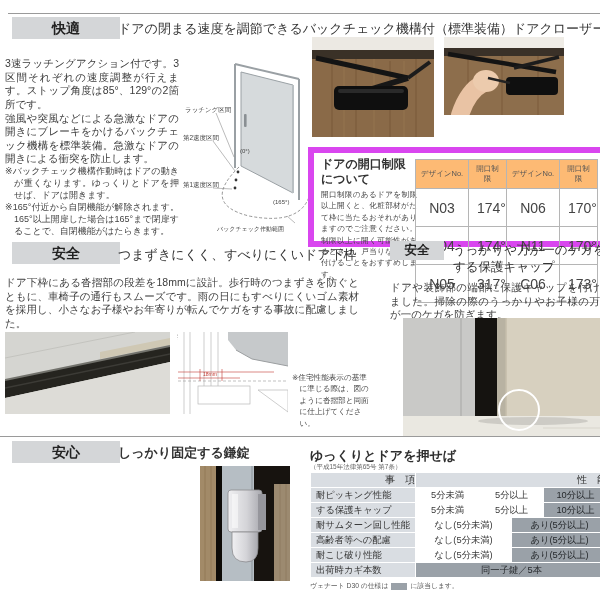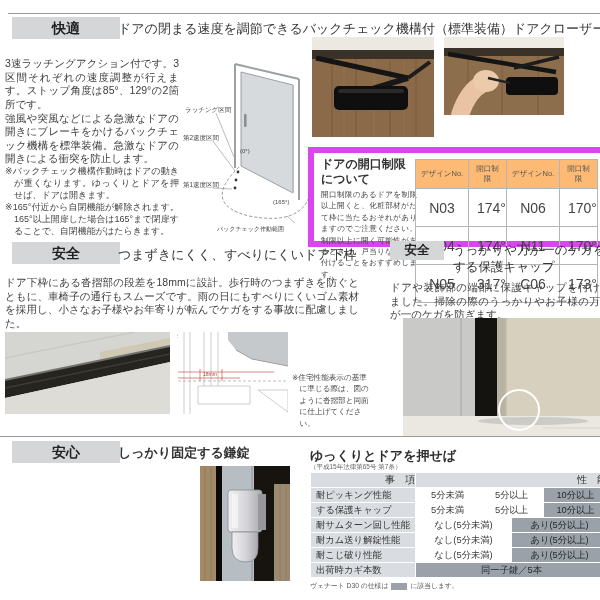--- a/index.html
+++ b/index.html
@@ -259,21 +259,21 @@
       <td class="val" colspan="2">5分未満</td>
       <td class="val" colspan="2">5分以上</td>
       <td class="val hl" colspan="2">10分以上</td>
     </tr>
     <tr>
       <td class="item">耐サムターン回し性能</td>
       <td class="val" colspan="3">なし(5分未満)</td>
       <td class="val hl" colspan="3">あり(5分以上)</td>
     </tr>
     <tr>
-      <td class="item">耐カム送り解錠性能</td>
+      <td class="item">高齢者等への配慮</td>
       <td class="val" colspan="3">なし(5分未満)</td>
       <td class="val hl" colspan="3">あり(5分以上)</td>
     </tr>
     <tr>
       <td class="item">耐こじ破り性能</td>
       <td class="val" colspan="3">なし(5分未満)</td>
       <td class="val hl" colspan="3">あり(5分以上)</td>
     </tr>
     <tr>
       <td class="item">出荷時カギ本数</td>

